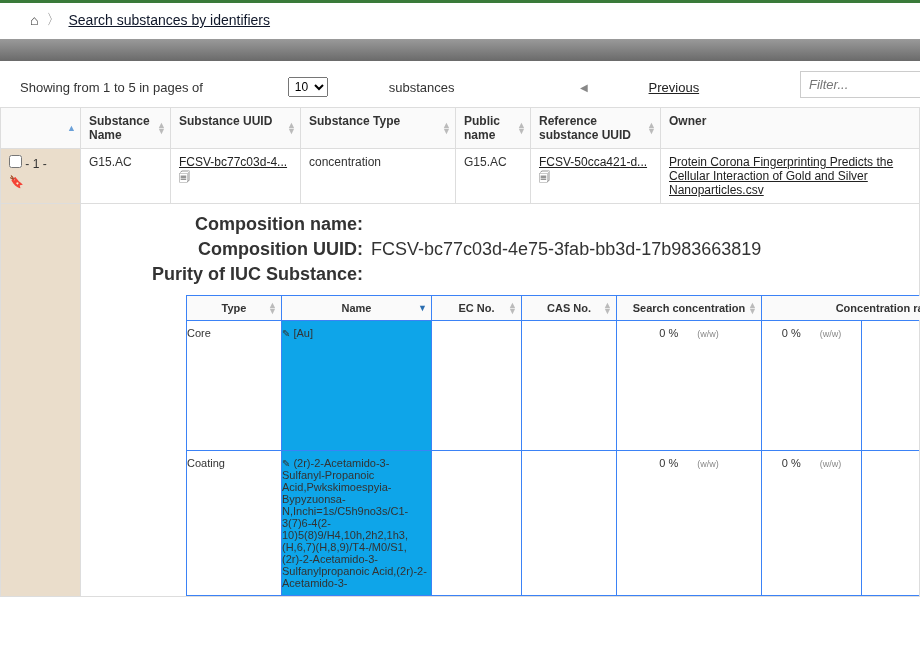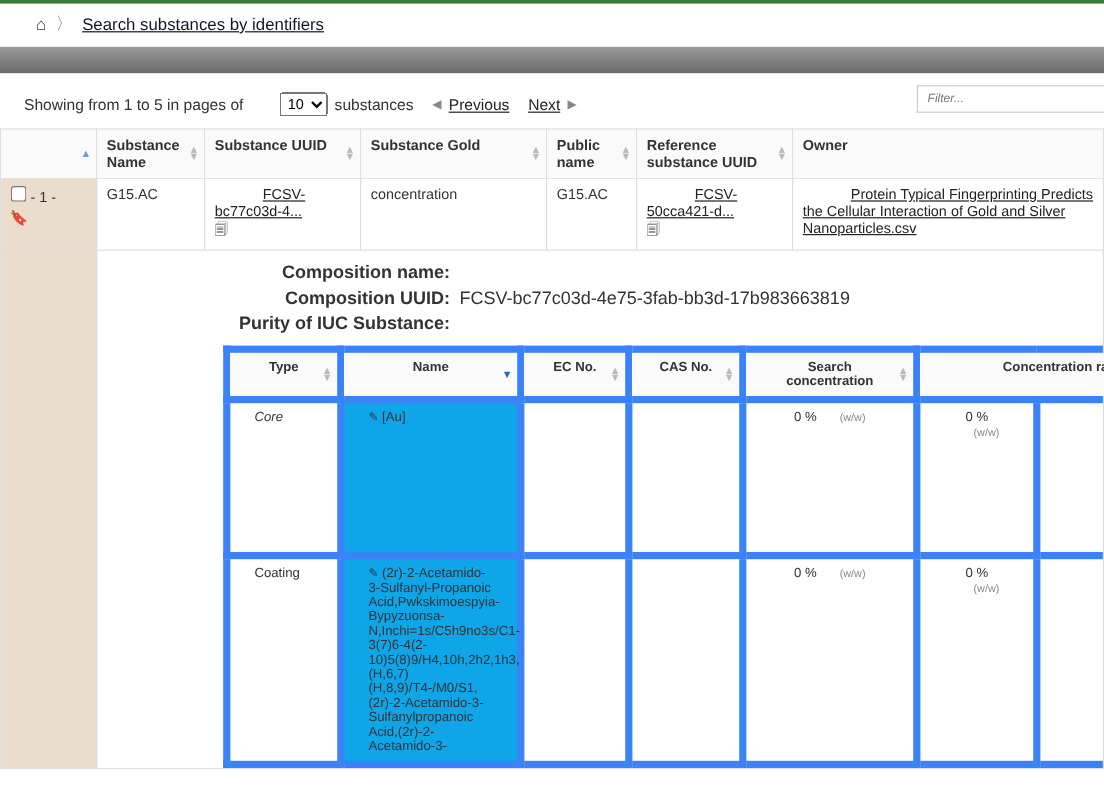--- a/index.html
+++ b/index.html
@@ -4,42 +4,42 @@
 <style>
 * { box-sizing: border-box; margin: 0; padding: 0; }
 body { font-family: Arial, Helvetica, sans-serif; font-size: 13px; color: #333; background: #fff; overflow-x: hidden; }
 .page { width: 920px; }
 .top-green { height: 3px; background: #3a7a3a; }
 .breadcrumb { padding: 8px 20px 10px 30px; display: flex; align-items: center; gap: 8px; font-size: 14px; }
 .breadcrumb .home-icon { font-size: 14px; }
 .breadcrumb .sep { color: #888; }
 .breadcrumb a { color: #0f172a; }
 .gray-bar { height: 22px; background: linear-gradient(#9a9a9a,#6a6a6a); margin: 0 0 16px 0; }
-.controls { padding: 0 0 10px 20px; display: flex; align-items: center; gap: 6px; font-size: 13px; position: relative; }
+.controls { padding: 0 0 10px 20px; display: flex; align-items: center; gap: 6px; font-size: 13px; position: relative; justify-content: space-between; }
 .controls select { font-size: 12px; padding: 1px 2px; margin-left: 24px; }
 .controls .nav-link { text-decoration: underline; color: #222; cursor: pointer; }
 .controls .tri { color: #888; font-size: 10px; }
 .filter-box { position: absolute; right: 0; top: -6px; }
-.filter-box input { width: 156px; padding: 5px 8px; border: 1px solid #ccc; font-style: italic; color: #999; font-size: 10px; border-right: none; }
+.filter-box input { width: 120px; padding: 5px 8px; border: 1px solid #ccc; font-style: italic; color: #999; font-size: 13px; border-right: none; }
 table.main { border-collapse: collapse; width: 100%; table-layout: fixed; }
 table.main th, table.main td { border: 1px solid #ddd; padding: 6px 8px; vertical-align: top; font-size: 12px; text-align: left; }
 table.main thead th { background: #fafafa; font-weight: bold; color: #333; position: relative; }
 .sort-both { position: absolute; right: 4px; top: 50%; transform: translateY(-50%); font-size: 9px; color: #bbb; line-height: 0.7; }
 .sort-up { color: #6aa0d8; }
 td.rowmeta { background: #eaddcb; width: 80px; }
 .rowmeta-inner { display: flex; flex-direction: column; align-items: flex-start; gap: 4px; font-size: 12px; }
-.link { text-decoration: underline; color: #222; cursor: pointer; margin-left: 40px; }
+.link { text-decoration: underline; color: #222; cursor: pointer; }
 .copy-icon { font-size: 11px; }
 .detail-cell { padding: 0 !important; border-top: none !important; }
 .detail-wrap { padding: 0; }
 .detail-labels { padding: 8px 0 8px 0; }
-.detail-labels .row { display: flex; font-size: 15px; padding: 2px 12px; }
+.detail-labels .row { display: flex; font-size: 18px; padding: 2px 0; }
 .detail-labels .lbl { width: 290px; text-align: right; font-weight: bold; padding-right: 8px; }
 table.inner { border-collapse: collapse; width: 100%; margin-left: 105px; table-layout: fixed; }
-table.inner th, table.inner td { border: 6px solid #3b82f6; padding: 6px 20px; font-size: 11px; vertical-align: top; text-align: left; }
+table.inner th, table.inner td { border: 1px solid #3b82f6; padding: 6px 0; font-size: 11px; vertical-align: top; text-align: left; }
 table.inner thead th { background: #fafafa; font-weight: bold; position: relative; }
 table.inner td.namecol { background: #0ea5e9; }
 .sort-down-blue { position: absolute; right: 4px; top: 50%; transform: translateY(-50%); font-size: 9px; color: #2a6db0; }
 .pencil { font-size: 10px; margin-right: 3px; }
 .center { text-align: center !important; }
 .unit { font-size: 9px; color: #888; margin-left: 16px; }
 </style>
 </head>
 <body>
 
@@ -79,21 +79,21 @@
         <col style="width:130px">
         <col>
     </colgroup>
     <thead>
       <tr>
         <th>
             <span class="sort-both"><span class="sort-up">▲</span></span>
           </th>
         <th><span>Substance Name</span><span class="sort-both">▲<br>▼</span></th>
         <th><span>Substance UUID</span><span class="sort-both">▲<br>▼</span></th>
-        <th><span>Substance Gold</span><span class="sort-both">▲<br>▼</span></th>
+        <th><span>Substance Type</span><span class="sort-both">▲<br>▼</span></th>
         <th><span>Public name</span><span class="sort-both">▲<br>▼</span></th>
         <th><span>Reference substance UUID</span><span class="sort-both">▲<br>▼</span></th>
         <th><span>Owner</span></th>
       </tr>
     </thead>
     <tbody>
       <tr>
         <td class="rowmeta">
           <div class="rowmeta-inner">
             <div>
@@ -108,21 +108,21 @@
           <span class="link">FCSV-bc77c03d-4...</span><br>
           <span class="copy-icon">🗐</span>
         </td>
         <td>concentration</td>
         <td>G15.AC</td>
         <td>
           <span class="link">FCSV-50cca421-d...</span><br>
           <span class="copy-icon">🗐</span>
         </td>
         <td>
-          <span class="link">Protein Typical Fingerprinting Predicts the Cellular Interaction of Gold and Silver Nanoparticles.csv</span>
+          <span class="link">Protein Corona Fingerprinting Predicts the Cellular Interaction of Gold and Silver Nanoparticles.csv</span>
         </td>
       </tr>
       <tr>
         <td class="rowmeta" style="border-top:none"></td>
         <td colspan="6" class="detail-cell">
           <div class="detail-wrap">
             <div class="detail-labels">
               <div class="row">
                   <div class="lbl">Composition name:</div>
                   <div></div>
@@ -151,21 +151,21 @@
                   <th class="center"><span>Type</span><span class="sort-both">▲<br>▼</span></th>
                   <th class="center"><span>Name</span><span class="sort-down-blue">▼</span></th>
                   <th class="center"><span>EC No.</span><span class="sort-both">▲<br>▼</span></th>
                   <th class="center"><span>CAS No.</span><span class="sort-both">▲<br>▼</span></th>
                   <th class="center"><span>Search concentration</span><span class="sort-both">▲<br>▼</span></th>
                   <th class="center" colspan="2"><span>Concentration ranges</span></th>
                 </tr>
               </thead>
               <tbody id="inner-body">
                   <tr>
-                    <td style="height:130px;font-style:italic;">Core</td>
+                    <td style="height:130px;">Core</td>
                     <td class="namecol"><span class="pencil">✎</span>[Au]</td>
                     <td></td>
                     <td></td>
                     <td class="center">0 % <span class="unit">(w/w)</span></td>
                     <td class="center">0 % <span class="unit">(w/w)</span></td>
                     <td class="center">0 % </td>
                   </tr>
                   <tr>
                     <td style="">Coating</td>
                     <td class="namecol"><span class="pencil">✎</span>(2r)-2-Acetamido-3-Sulfanyl-Propanoic Acid,Pwkskimoespyia-Bypyzuonsa-N,Inchi=1s/C5h9no3s/C1-3(7)6-4(2-10)5(8)9/H4,10h,2h2,1h3,(H,6,7)(H,8,9)/T4-/M0/S1,(2r)-2-Acetamido-3-Sulfanylpropanoic Acid,(2r)-2-Acetamido-3-</td>

